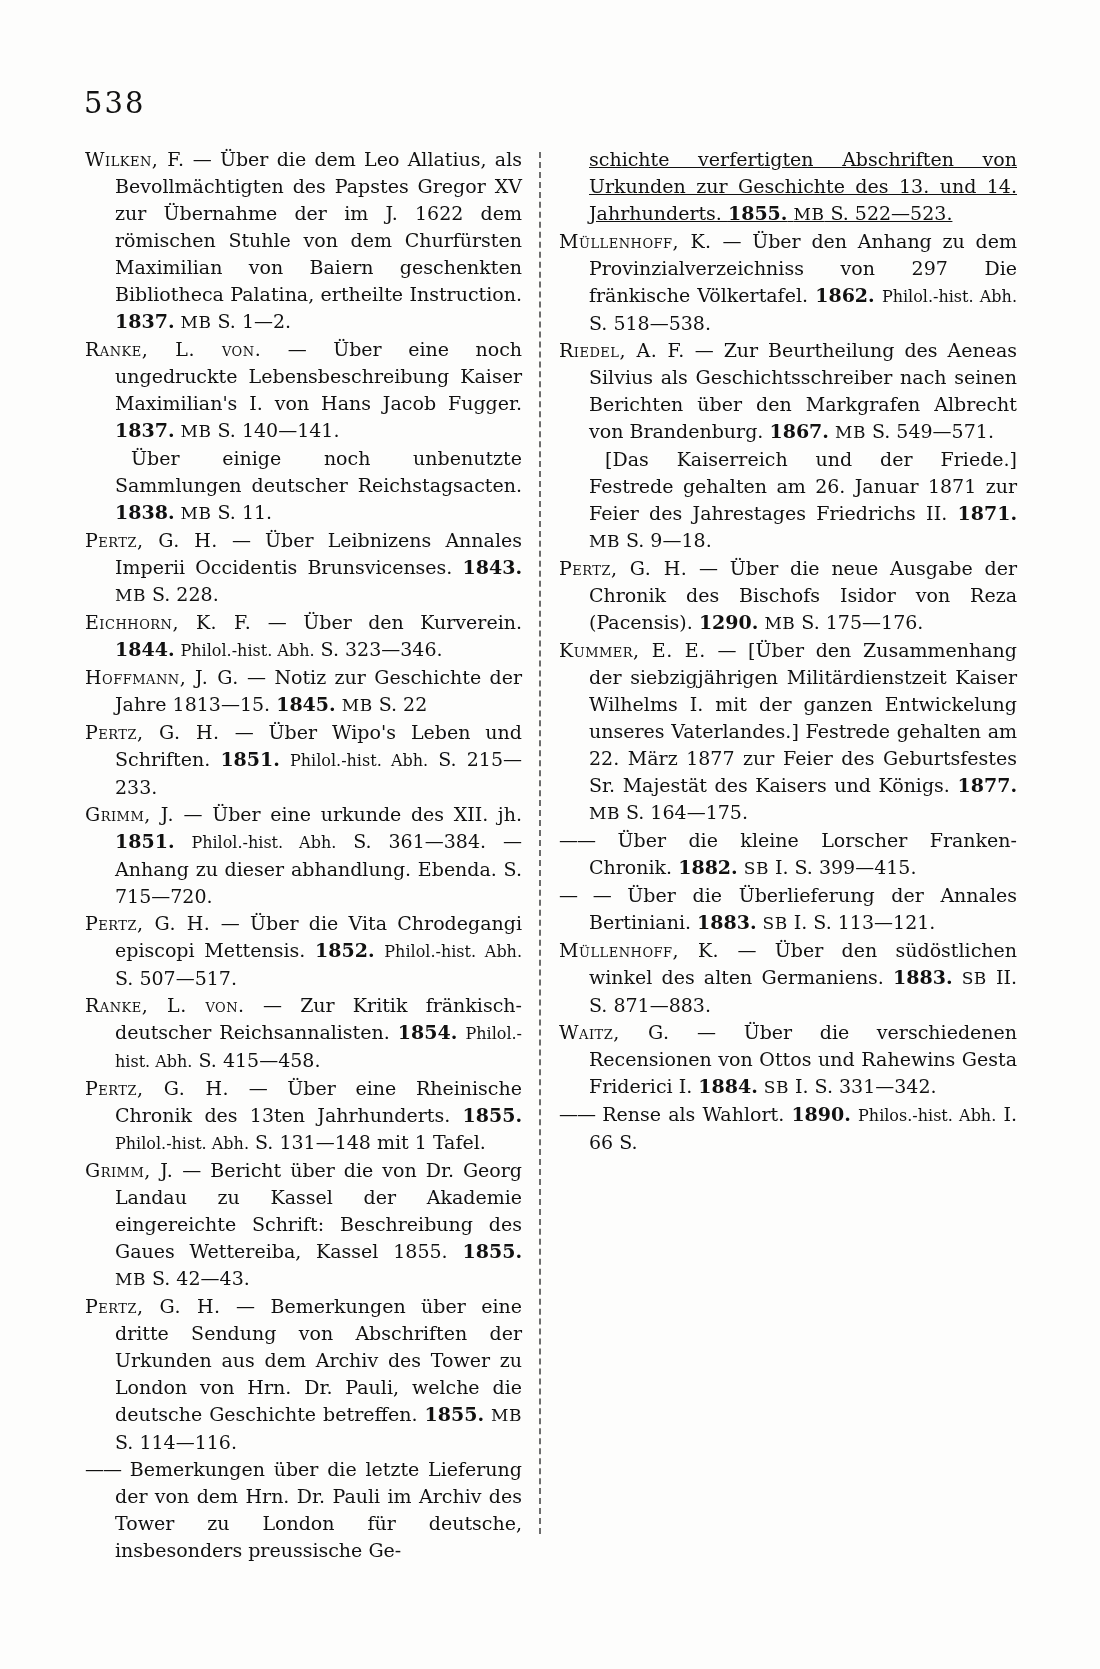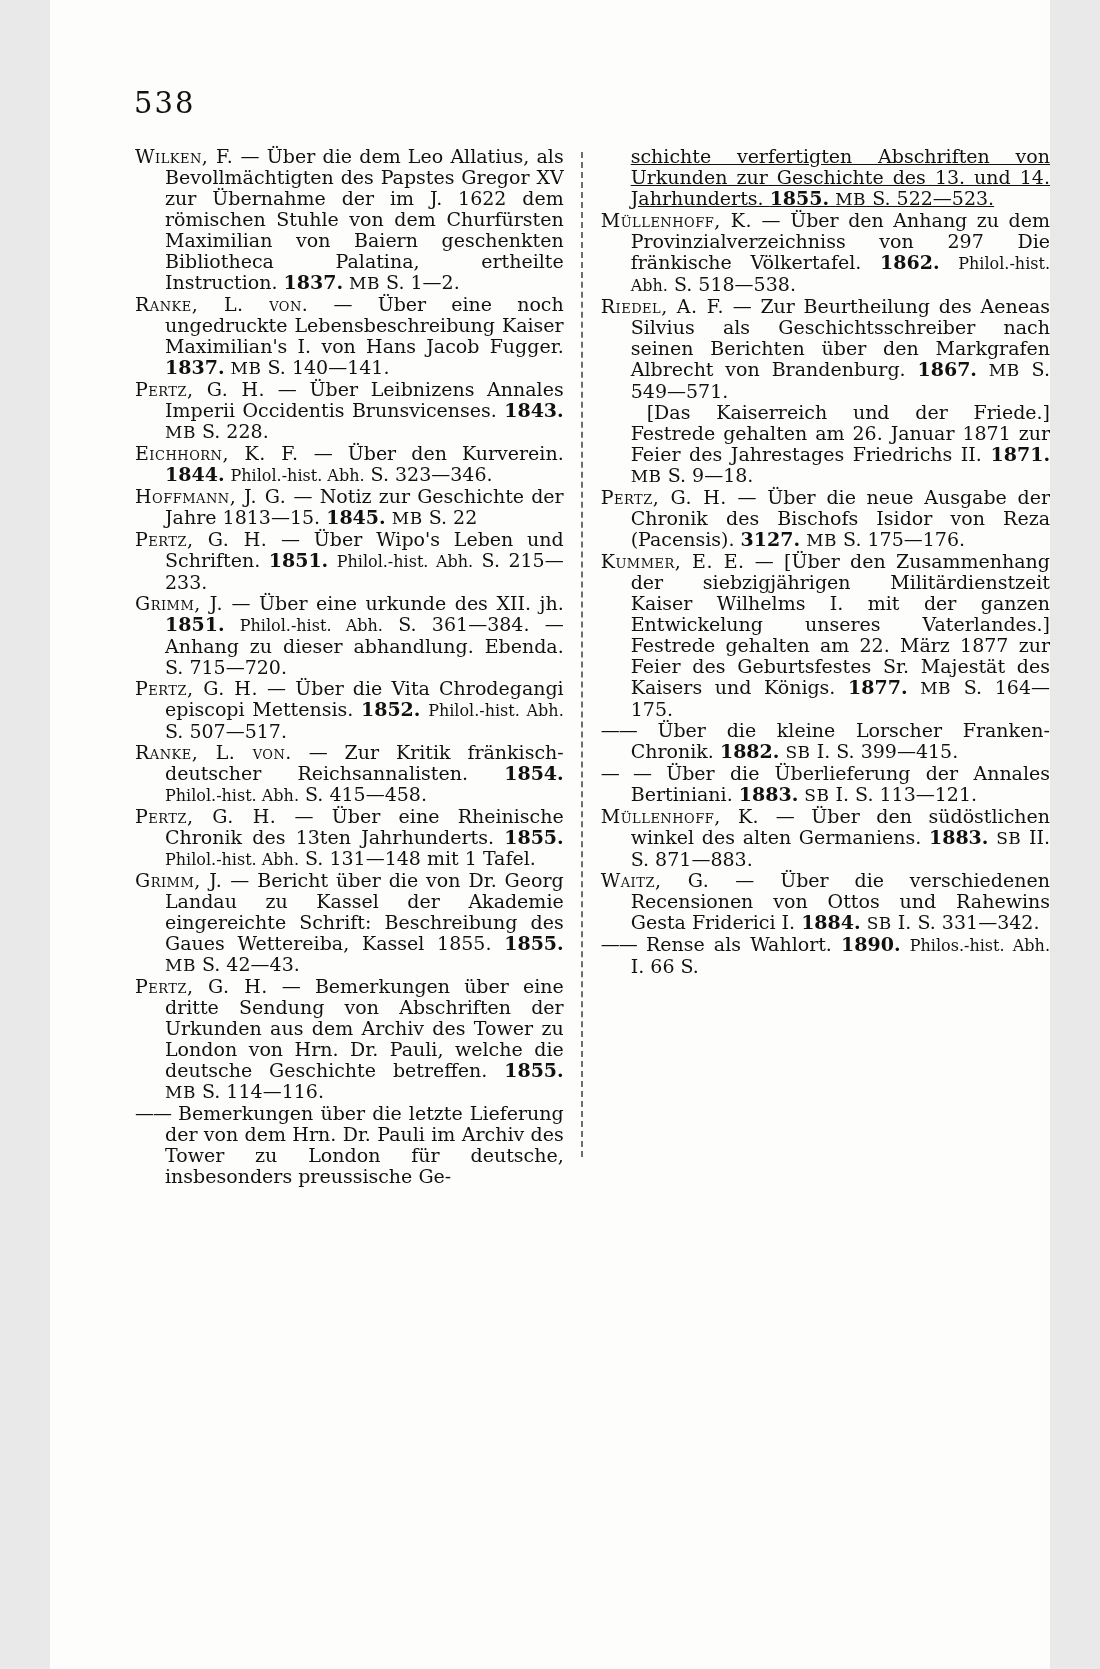--- a/index.html
+++ b/index.html
@@ -1,39 +1,39 @@
 <!DOCTYPE html>
 <html lang="de"><head>
 <meta charset="utf-8">
 <style>
   html,body { margin:0; padding:0; background:#e9e9e9; }
   .page {
     position:relative;
-    width:1000px; height:1669px;
+    width:1100px; height:1669px;
     margin:0 auto;
     background:#fdfdfc;
     color:#111;
     font-family:"DejaVu Serif", "Liberation Serif", serif;
     overflow:hidden;
     box-sizing:border-box;
   }
   .header-row { position:relative; height:130px; }
   .page-number {
     position:absolute; left:84px; top:86px;
     font-size:29px; letter-spacing:2px; font-weight:500;
   }
   .running-title {
     position:absolute; left:0; top:96px; width:1030px;
     text-align:center; font-size:18px; letter-spacing:0.5px;
   }
   .columns {
     display:flex; align-items:flex-start;
     padding:16px 0 0 85px;
   }
-  .col { font-size:19px; line-height:21px; }
+  .col { font-size:19px; line-height:27px; }
   .col-left  { width:437px; }
   .col-right { width:458px; }
   .divider {
     width:0; align-self:stretch;
     border-left:2px dashed #6d6d6d;
     margin:6px 18px 30px 17px;
   }
   .entry {
     text-align:justify;
     -webkit-hyphens:auto; hyphens:auto;
@@ -51,39 +51,40 @@
 <body>
 
 <div class="page">
   <div class="header-row">
     <div class="page-number">538</div>
   </div>
   <div class="columns">
     <div class="col col-left" id="col-left">
         <div class="entry e-author"><span class="author">Wilken, F.</span> — <span>Über die dem Leo Allatius, als Bevollmächtigten des Papstes Gregor XV zur Übernahme der im J. 1622 dem römischen Stuhle von dem Churfürsten Maximilian von Baiern geschenkten Bibliotheca Palatina, ertheilte Instruction. <b class="yr">1837.</b> <span class="mb">MB</span> S. 1—2.</span></div>
         <div class="entry e-author"><span class="author">Ranke, L. von.</span> — <span>Über eine noch ungedruckte Lebensbeschreibung Kaiser Maximilian's I. von Hans Jacob Fugger. <b class="yr">1837.</b> <span class="mb">MB</span> S. 140—141.</span></div>
+        <div class="entry e-para"><span>Über einige noch unbenutzte Sammlungen deutscher Reichstagsacten. <b class="yr">1838.</b> <span class="mb">MB</span> S. 11.</span></div>
         <div class="entry e-author"><span class="author">Pertz, G. H.</span> — <span>Über Leibnizens Annales Imperii Occidentis Brunsvicenses. <b class="yr">1843.</b> <span class="mb">MB</span> S. 228.</span></div>
         <div class="entry e-author"><span class="author">Eichhorn, K. F.</span> — <span>Über den Kurverein. <b class="yr">1844.</b> <span class="ref">Philol.-hist. Abh.</span> S. 323—346.</span></div>
         <div class="entry e-author"><span class="author">Hoffmann, J. G.</span> — <span>Notiz zur Geschichte der Jahre 1813—15. <b class="yr">1845.</b> <span class="mb">MB</span> S. 22</span></div>
         <div class="entry e-author"><span class="author">Pertz, G. H.</span> — <span>Über Wipo's Leben und Schriften. <b class="yr">1851.</b> <span class="ref">Philol.-hist. Abh.</span> S. 215—233.</span></div>
         <div class="entry e-author"><span class="author">Grimm, J.</span> — <span>Über eine urkunde des XII. jh. <b class="yr">1851.</b> <span class="ref">Philol.-hist. Abh.</span> S. 361—384. — Anhang zu dieser abhandlung. Ebenda. S. 715—720.</span></div>
         <div class="entry e-author"><span class="author">Pertz, G. H.</span> — <span>Über die Vita Chrodegangi episcopi Mettensis. <b class="yr">1852.</b> <span class="ref">Philol.-hist. Abh.</span> S. 507—517.</span></div>
         <div class="entry e-author"><span class="author">Ranke, L. von.</span> — <span>Zur Kritik fränkisch-deutscher Reichsannalisten. <b class="yr">1854.</b> <span class="ref">Philol.-hist. Abh.</span> S. 415—458.</span></div>
         <div class="entry e-author"><span class="author">Pertz, G. H.</span> — <span>Über eine Rheinische Chronik des 13ten Jahrhunderts. <b class="yr">1855.</b> <span class="ref">Philol.-hist. Abh.</span> S. 131—148 mit 1 Tafel.</span></div>
         <div class="entry e-author"><span class="author">Grimm, J.</span> — <span>Bericht über die von Dr. Georg Landau zu Kassel der Akademie eingereichte Schrift: Beschreibung des Gaues Wettereiba, Kassel 1855. <b class="yr">1855.</b> <span class="mb">MB</span> S. 42—43.</span></div>
         <div class="entry e-author"><span class="author">Pertz, G. H.</span> — <span>Bemerkungen über eine dritte Sendung von Abschriften der Urkunden aus dem Archiv des Tower zu London von Hrn. Dr. Pauli, welche die deutsche Geschichte betreffen. <b class="yr">1855.</b> <span class="mb">MB</span> S. 114—116.</span></div>
         <div class="entry e-dash"><span class="dash">——</span> <span>Bemerkungen über die letzte Lieferung der von dem Hrn. Dr. Pauli im Archiv des Tower zu London für deutsche, insbesonders preussische Ge-</span></div>
       </div>
     <div class="divider"></div>
     <div class="col col-right" id="col-right">
         <div class="entry e-cont"><span>schichte verfertigten Abschriften von Urkunden zur Geschichte des 13. und 14. Jahrhunderts. <b class="yr">1855.</b> <span class="mb">MB</span> S. 522—523.</span></div>
         <div class="entry e-author"><span class="author">Müllenhoff, K.</span> — <span>Über den Anhang zu dem Provinzialverzeichniss von 297 Die fränkische Völkertafel. <b class="yr">1862.</b> <span class="ref">Philol.-hist. Abh.</span> S. 518—538.</span></div>
         <div class="entry e-author"><span class="author">Riedel, A. F.</span> — <span>Zur Beurtheilung des Aeneas Silvius als Geschichtsschreiber nach seinen Berichten über den Markgrafen Albrecht von Brandenburg. <b class="yr">1867.</b> <span class="mb">MB</span> S. 549—571.</span></div>
         <div class="entry e-para"><span>[Das Kaiserreich und der Friede.] Festrede gehalten am 26. Januar 1871 zur Feier des Jahrestages Friedrichs II. <b class="yr">1871.</b> <span class="mb">MB</span> S. 9—18.</span></div>
-        <div class="entry e-author"><span class="author">Pertz, G. H.</span> — <span>Über die neue Ausgabe der Chronik des Bischofs Isidor von Reza (Pacensis). <b class="yr">3127.</b> <span class="mb">MB</span> S. 175—176.</span></div>
+        <div class="entry e-author"><span class="author">Pertz, G. H.</span> — <span>Über die neue Ausgabe der Chronik des Bischofs Isidor von Reza (Pacensis). <b class="yr">1290.</b> <span class="mb">MB</span> S. 175—176.</span></div>
         <div class="entry e-author"><span class="author">Kummer, E. E.</span> — <span>[Über den Zusammenhang der siebzigjährigen Militärdienstzeit Kaiser Wilhelms I. mit der ganzen Entwickelung unseres Vaterlandes.] Festrede gehalten am 22. März 1877 zur Feier des Geburtsfestes Sr. Majestät des Kaisers und Königs. <b class="yr">1877.</b> <span class="mb">MB</span> S. 164—175.</span></div>
         <div class="entry e-dash"><span class="dash">——</span> <span>Über die kleine Lorscher Franken-Chronik. <b class="yr">1882.</b> <span class="mb">SB</span> I. S. 399—415.</span></div>
         <div class="entry e-dash"><span class="dash">— —</span> <span>Über die Überlieferung der Annales Bertiniani. <b class="yr">1883.</b> <span class="mb">SB</span> I. S. 113—121.</span></div>
         <div class="entry e-author"><span class="author">Müllenhoff, K.</span> — <span>Über den südöstlichen winkel des alten Germaniens. <b class="yr">1883.</b> <span class="mb">SB</span> II. S. 871—883.</span></div>
         <div class="entry e-author"><span class="author">Waitz, G.</span> — <span>Über die verschiedenen Recensionen von Ottos und Rahewins Gesta Friderici I. <b class="yr">1884.</b> <span class="mb">SB</span> I. S. 331—342.</span></div>
         <div class="entry e-dash"><span class="dash">——</span> <span>Rense als Wahlort. <b class="yr">1890.</b> <span class="ref">Philos.-hist. Abh.</span> I. 66 S.</span></div>
       </div>
   </div>
 </div>
 

